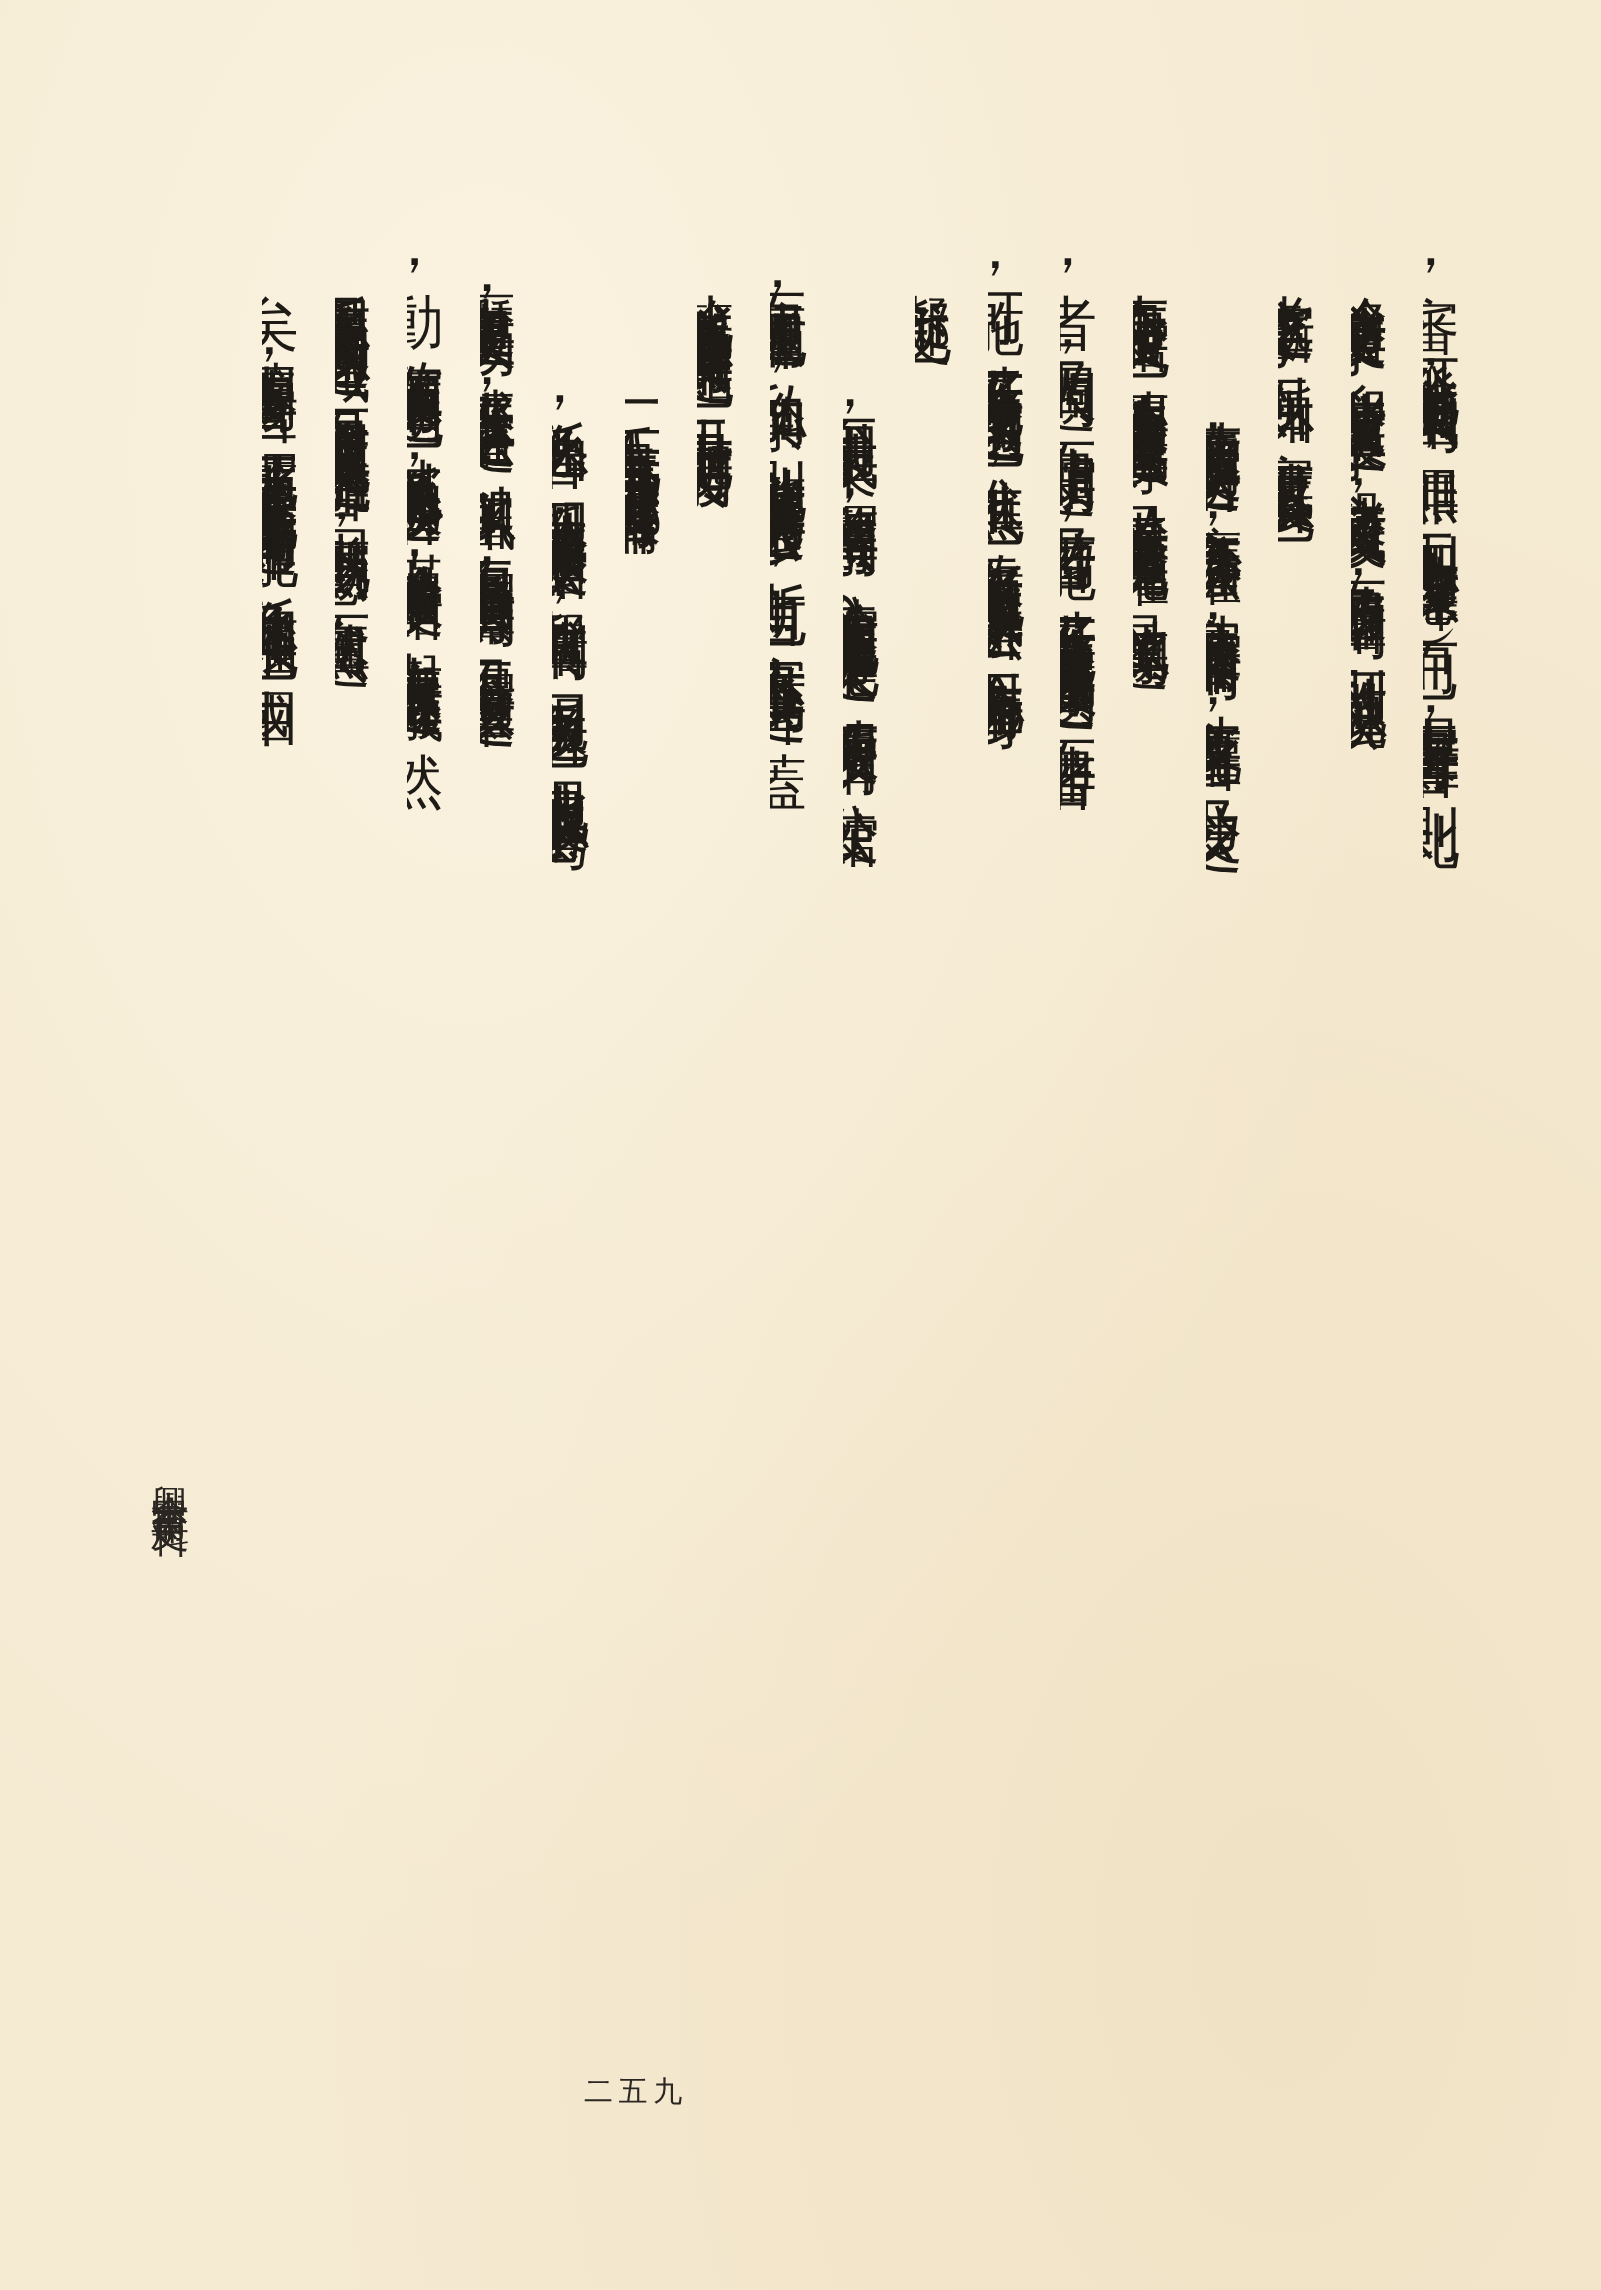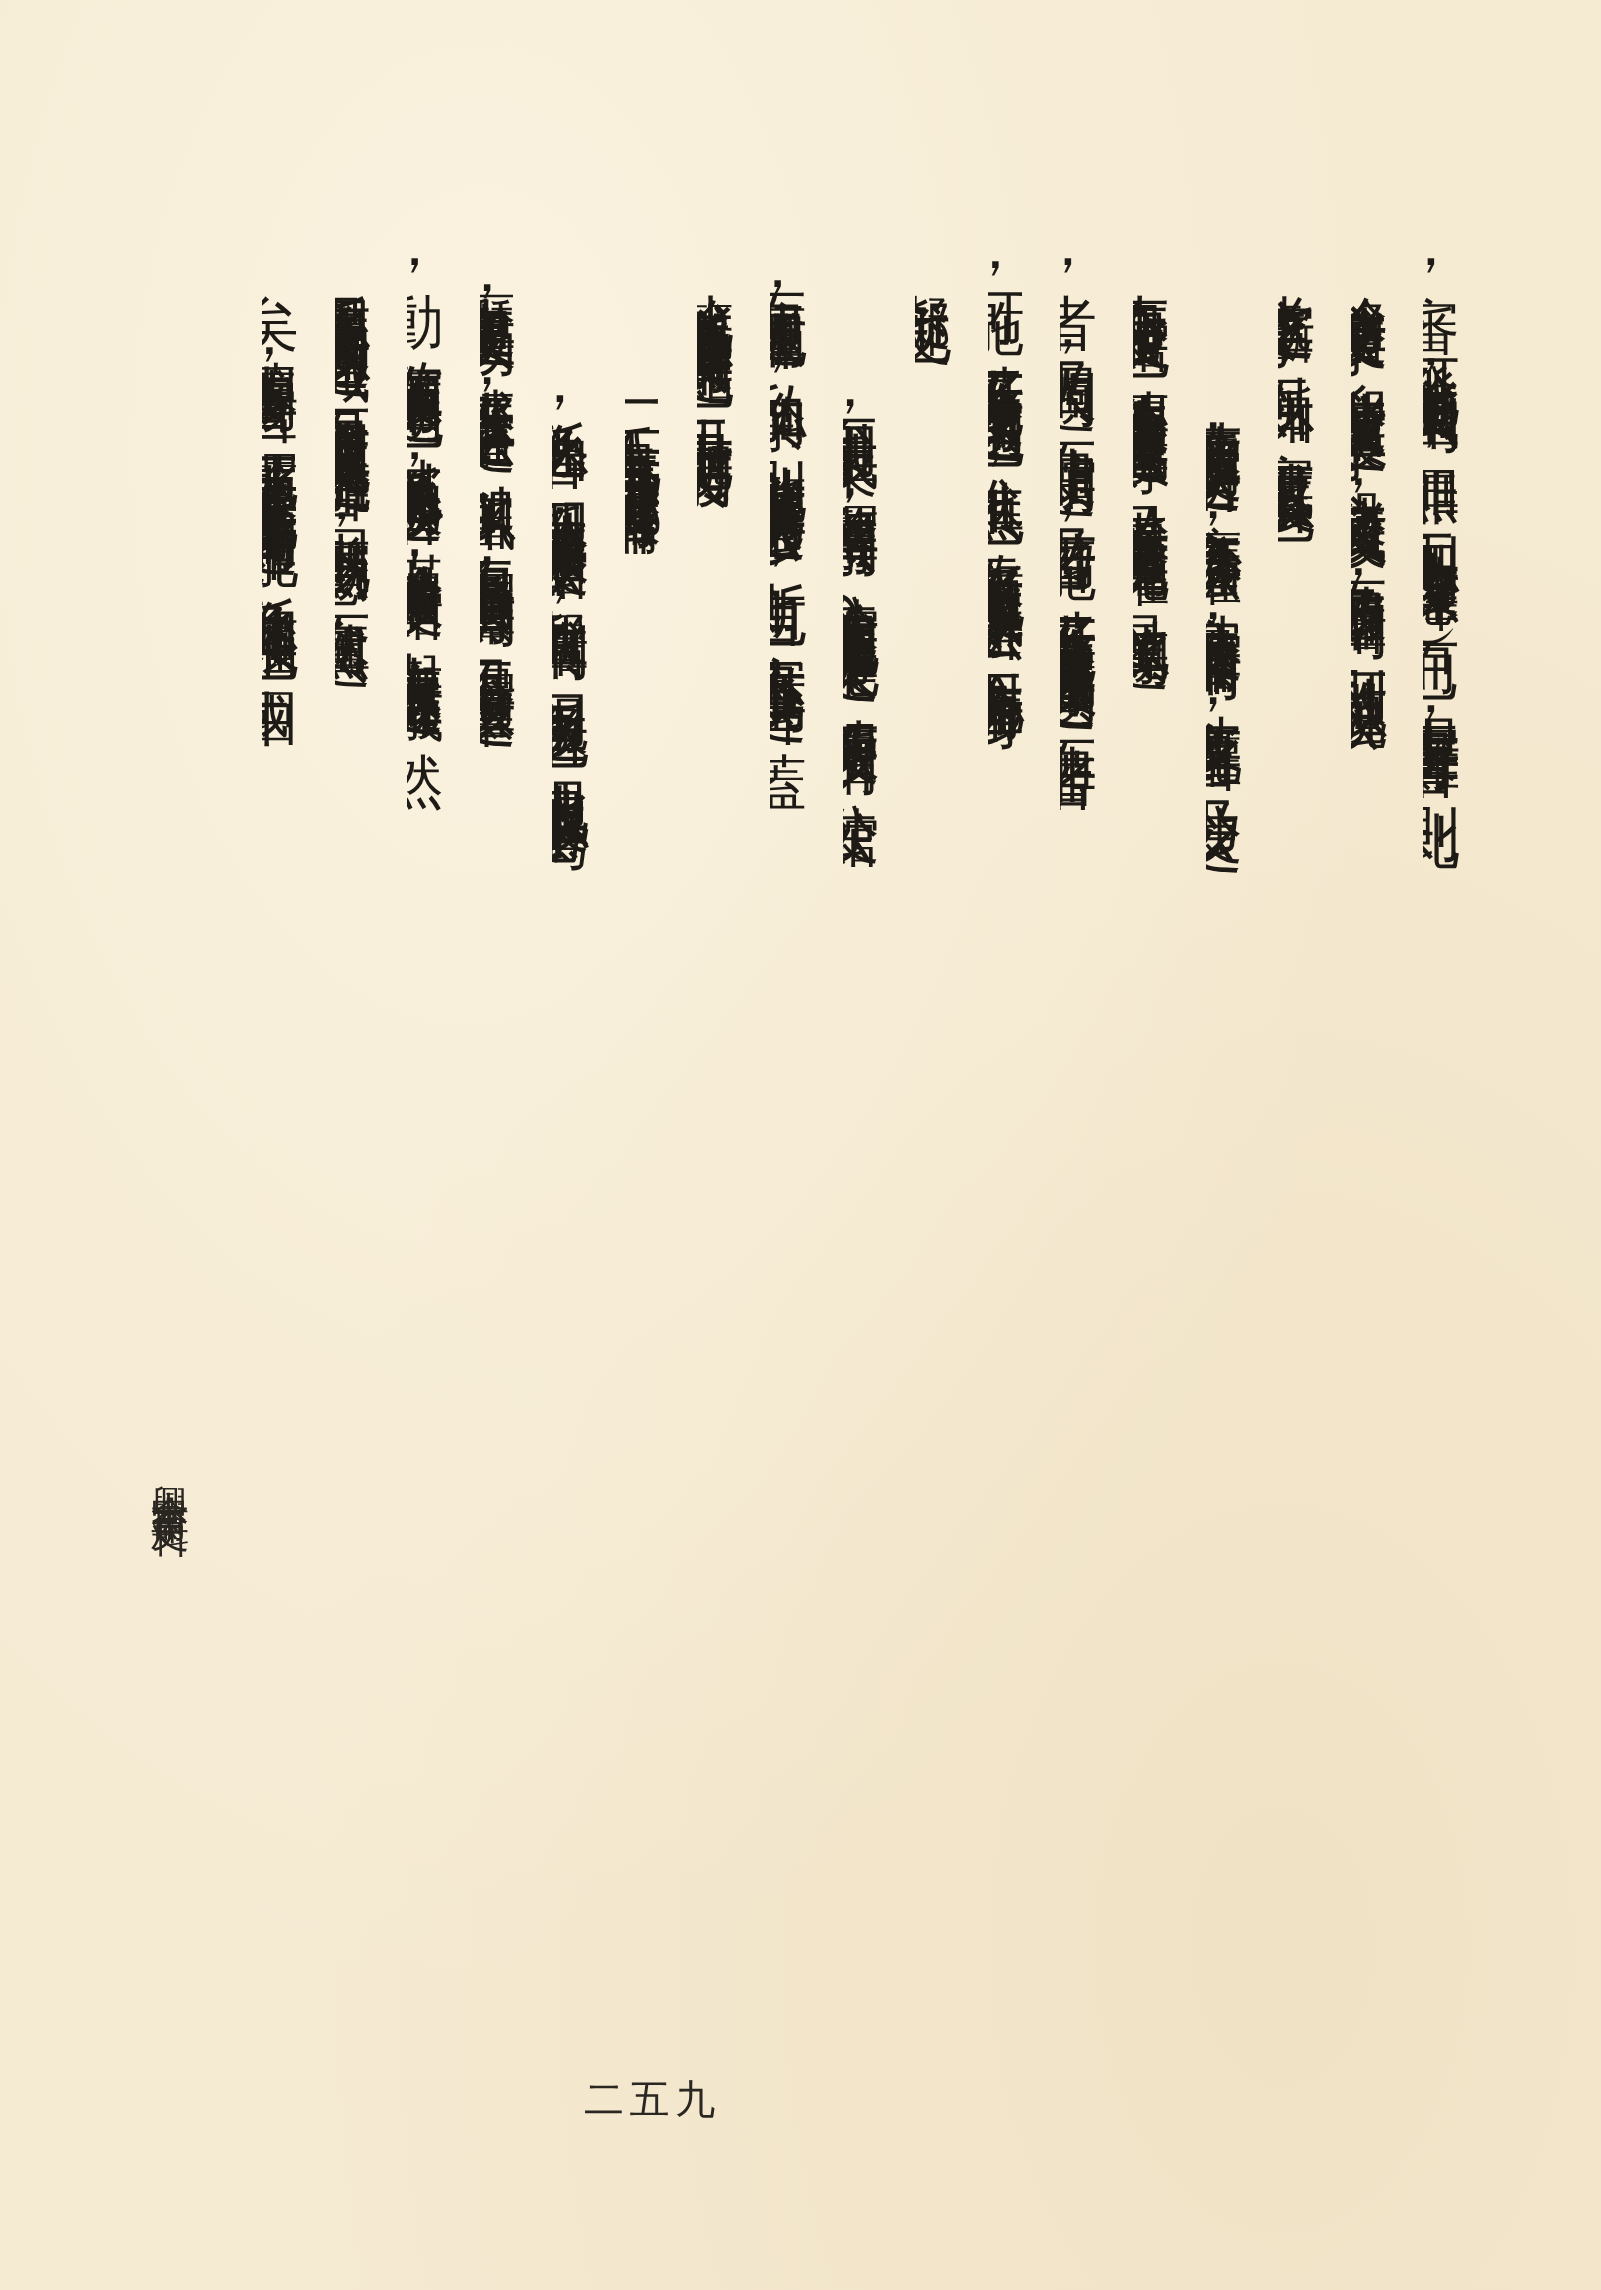--- a/index.html
+++ b/index.html
@@ -44,21 +44,21 @@
     position: absolute;
     left: 151px; top: 1455px;
     writing-mode: vertical-rl; text-orientation: upright;
     font-size: 38px; letter-spacing: 5.6px; line-height: 1;
     color: #2a2621;
   }
   .page-number {
     position: absolute;
     left: 584px; top: 2072px;
     writing-mode: horizontal-tb;
-    font-size: 40px; letter-spacing: 5.6px;
+    font-size: 29px; letter-spacing: 5.6px;
     color: #2a2621;
     text-align: right;
   }
 </style>
 </head>
 <body>
 
 <div class="page-bg"></div>
 
 <div class="text-block">

